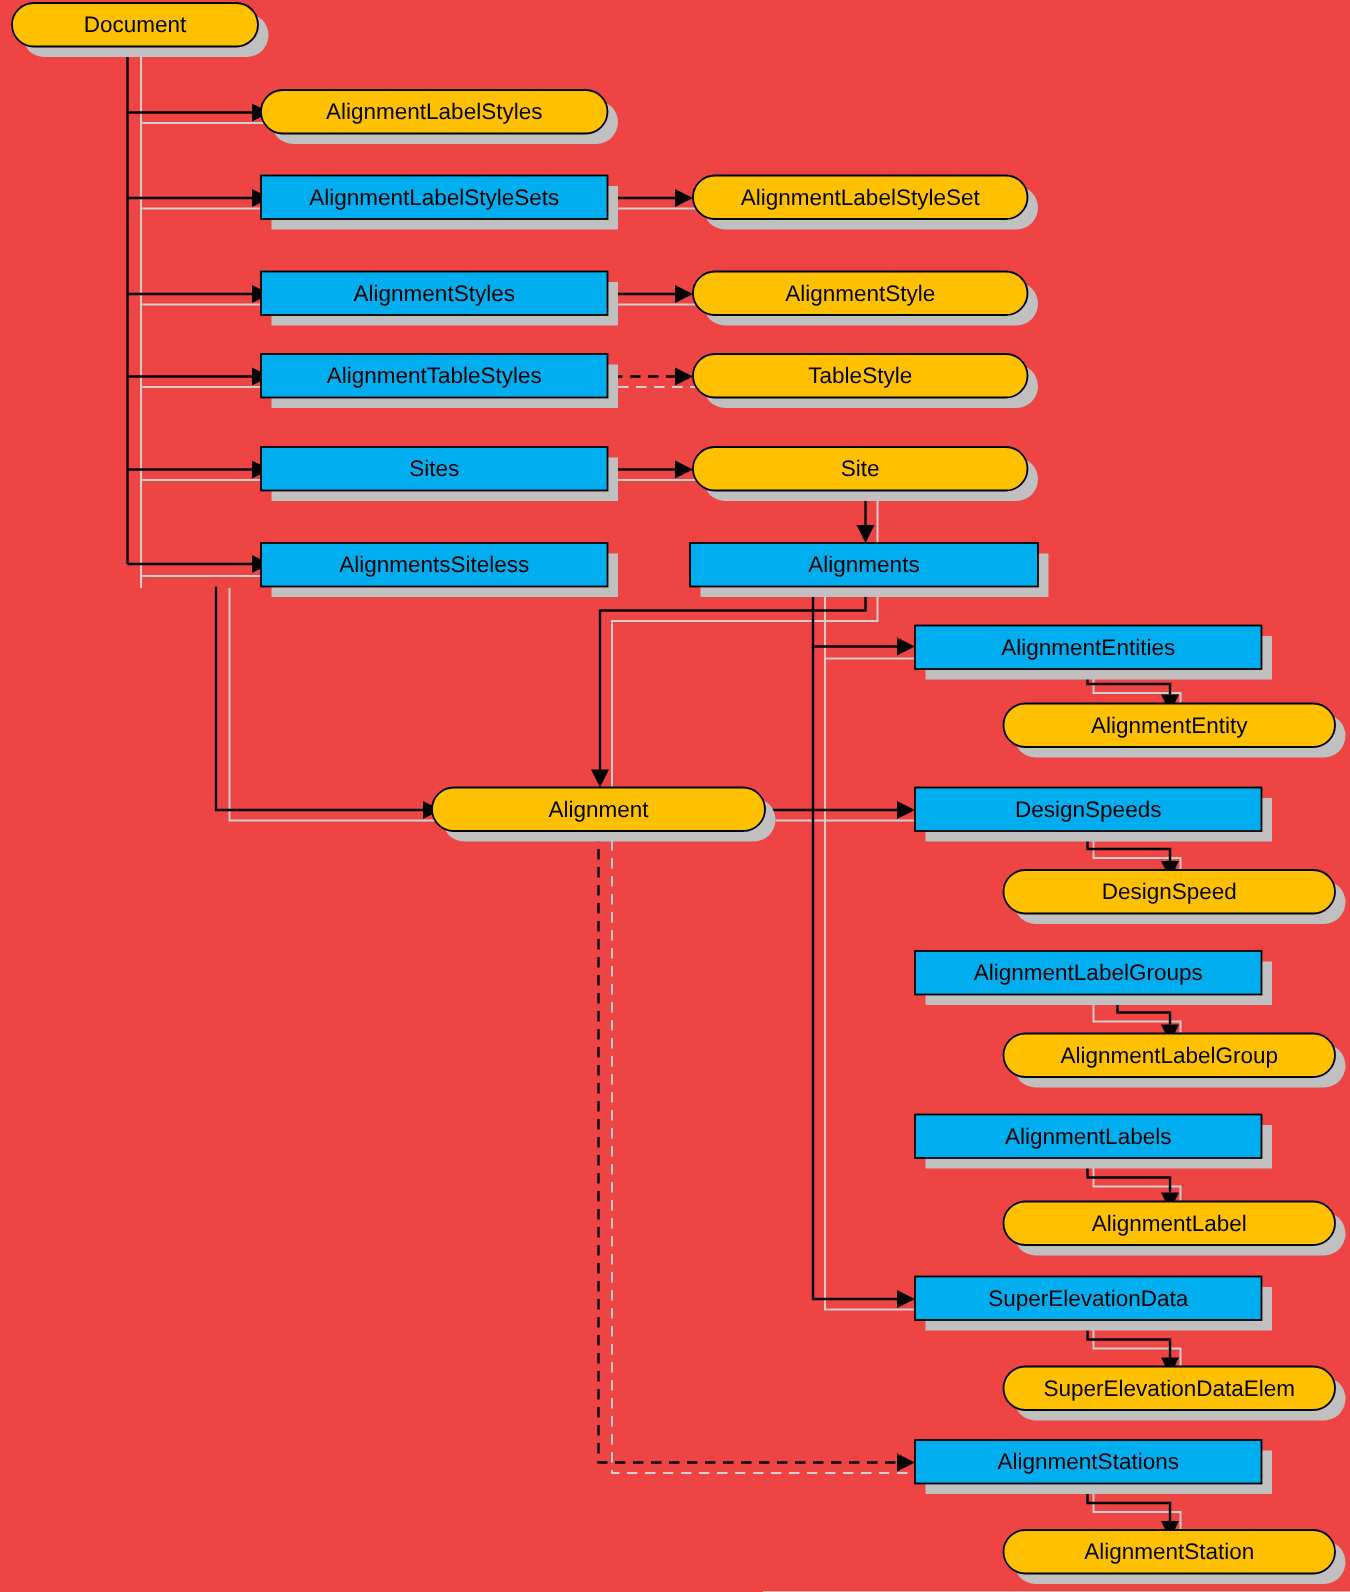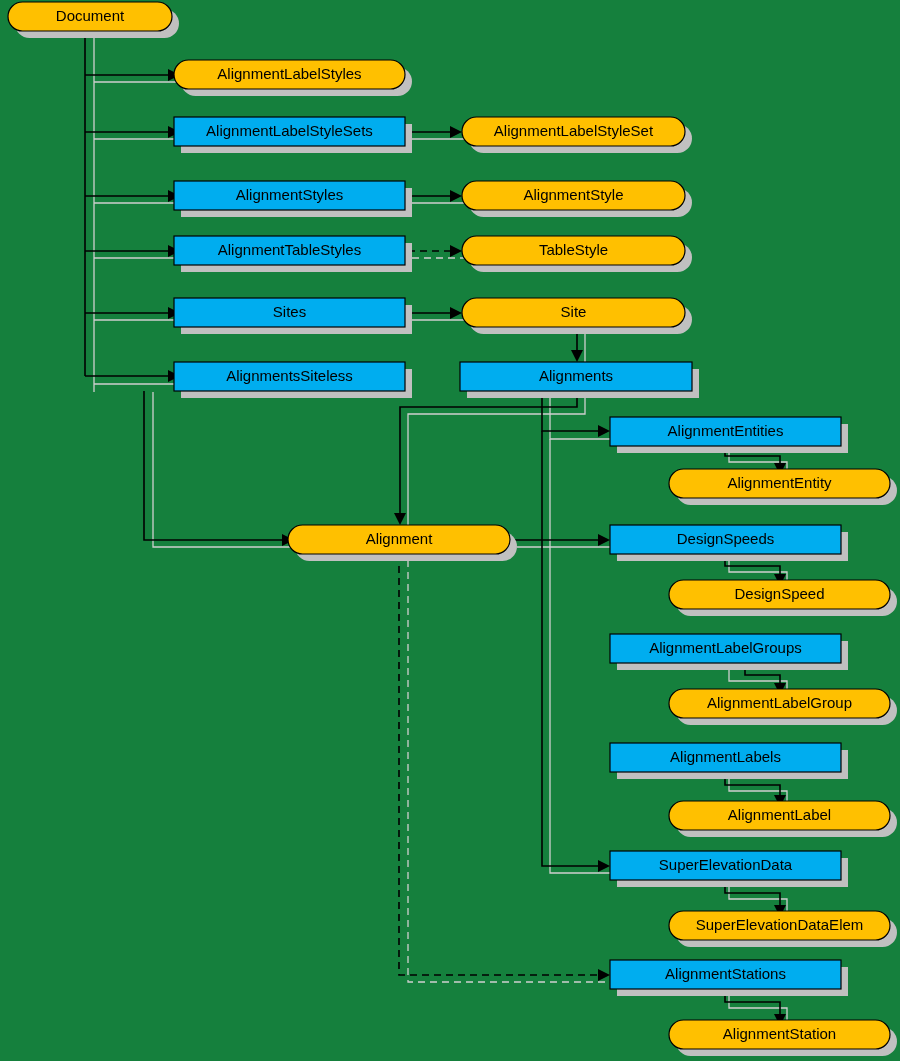--- a/index.html
+++ b/index.html
@@ -7,21 +7,21 @@
     padding: 0;
     background: #ffffff;
   }
   body {
     font-family: "Liberation Sans", sans-serif;
   }
   #diagram-root {
     position: relative;
     width: 900px;
     height: 1061px;
-    background: #15803d;
+    background: #ef4444;
     overflow: hidden;
   }
   svg#diagram-svg {
     position: absolute;
     top: 0; left: 0;
     width: 900px;
     height: 1061px;
     display: block;
   }
   .node-label {

